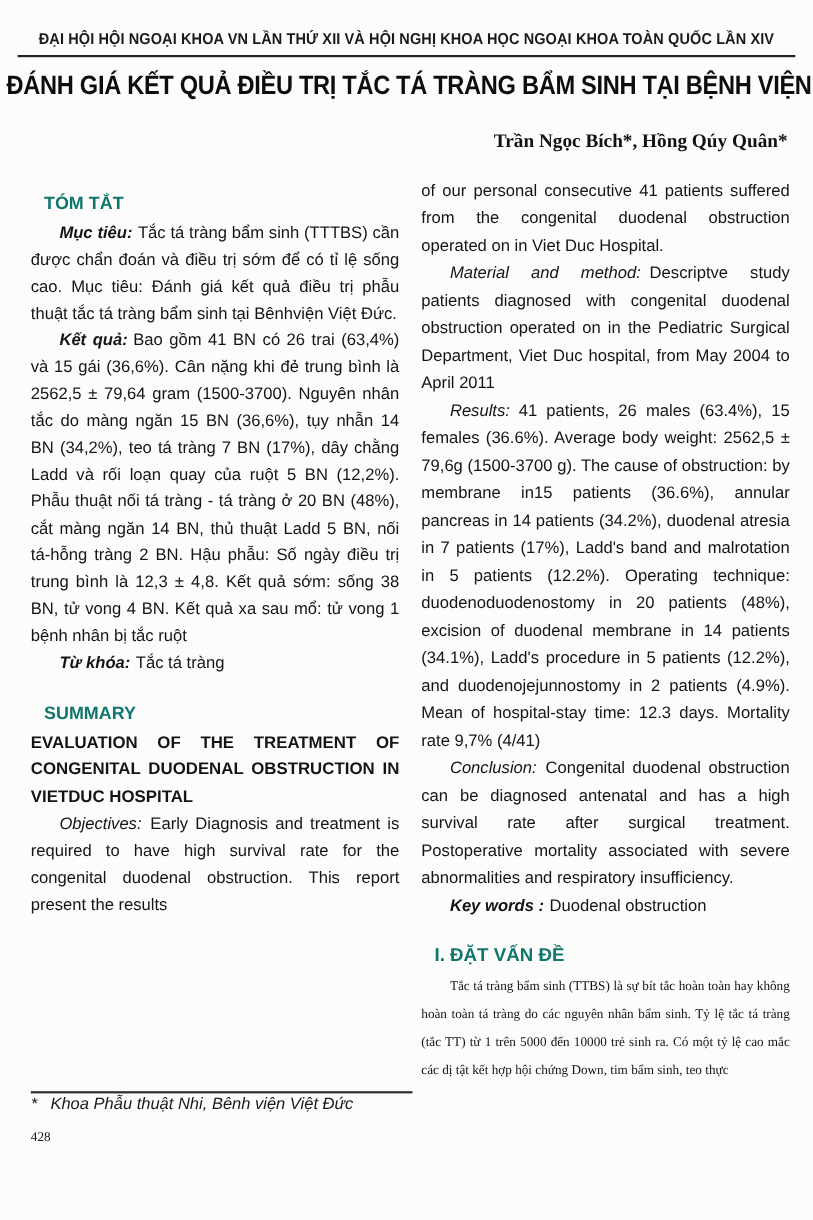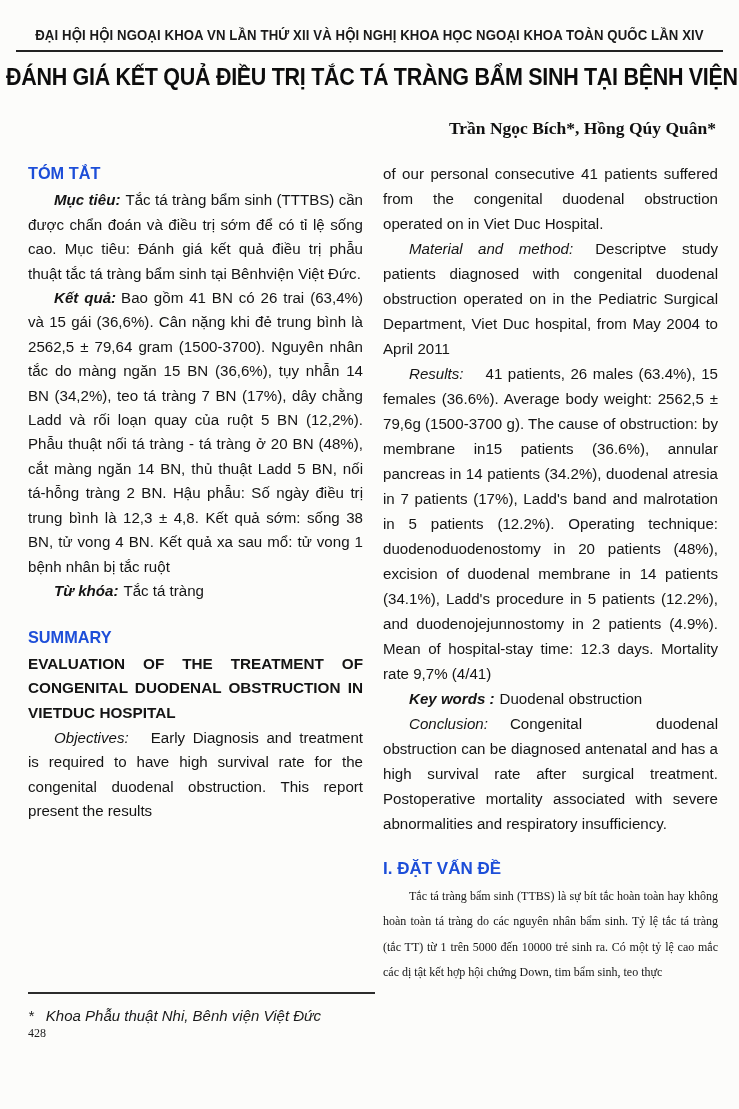--- a/index.html
+++ b/index.html
@@ -36,37 +36,37 @@
     font-weight:bold;font-size:17.5px;color:#111;
   }
 
   
   .col{position:absolute;top:161px;width:335px;font-size:15.1px;line-height:24.4px;}
   .col-left{left:28px;}
   .col-right{left:383px;line-height:25px;}
   .col p{margin:0;text-align:justify;}
   .ind{text-indent:26px;}
   .lead-bi{font-weight:bold;font-style:italic;margin-right:5px;}
-  .lead-i{font-style:italic;margin-right:22px;}
-  h2{margin:0;font-size:16.3px;color:#1d4ed8;}
+  .lead-i{font-style:italic;margin-right:8px;}
+  h2{margin:12px;font-size:16.3px;color:#0f766e;}
   .h-tomtat{margin-bottom:3px;}
   .h-summary{margin-top:22px;margin-bottom:2px;}
   .en-title{
     text-align:left;font-weight:bold;font-size:15.3px;
     line-height:24.4px;margin:0 0 1px 0 !important;text-indent:0;
   }
   .h-intro{margin-top:20px;margin-bottom:3px;font-size:17px;}
   .intro-text{
     font-family:"Liberation Serif",serif;font-size:12px;line-height:25.4px;
   }
 
   
   .footnote{
     position:absolute;top:992px;left:28px;width:347px;
-    border-top:2.5px solid #2c2c2c;padding-top:13px;
+    border-top:2.5px solid #2c2c2c;padding-top:1px;
     font-style:italic;font-size:15px;color:#1a1a1a;
   }
   .footnote .fn-marker{margin-right:12px;font-style:italic;}
   .page-number{
     position:absolute;top:1026px;left:28px;
     font-family:"Liberation Serif",serif;font-size:12px;color:#1a1a1a;
   }
 </style>
 </head>
 <body>
@@ -98,23 +98,23 @@
     <p class="ind"><span class="lead-i">Objectives:</span><span>Early Diagnosis and treatment is required to have high survival rate for the congenital duodenal obstruction. This report present the results</span></p>
   </div>
 
   <div class="col col-right">
     <p>of our personal consecutive 41 patients suffered from the congenital duodenal obstruction operated on in Viet Duc Hospital.</p>
 
     <p class="ind"><span class="lead-i">Material and method:</span><span>Descriptve study patients diagnosed with congenital duodenal obstruction operated on in the Pediatric Surgical Department, Viet Duc hospital, from May 2004 to April 2011</span></p>
 
     <p class="ind"><span class="lead-i">Results:</span><span>41 patients, 26 males (63.4%), 15 females (36.6%). Average body weight: 2562,5 ± 79,6g (1500-3700 g). The cause of obstruction: by membrane in15 patients (36.6%), annular pancreas in 14 patients (34.2%), duodenal atresia in 7 patients (17%), Ladd's band and malrotation in 5 patients (12.2%). Operating technique: duodenoduodenostomy in 20 patients (48%), excision of duodenal membrane in 14 patients (34.1%), Ladd's procedure in 5 patients (12.2%), and duodenojejunnostomy in 2 patients (4.9%). Mean of hospital-stay time: 12.3 days. Mortality rate 9,7% (4/41)</span></p>
 
+    <p class="ind"><span class="lead-i">Conclusion:</span><span>Congenital duodenal obstruction can be diagnosed antenatal and has a high survival rate after surgical treatment. Postoperative mortality associated with severe abnormalities and respiratory insufficiency.</span></p>
+
     <p class="ind"><span class="lead-bi">Key words :</span><span>Duodenal obstruction</span></p>
-
-    <p class="ind"><span class="lead-i">Conclusion:</span><span>Congenital duodenal obstruction can be diagnosed antenatal and has a high survival rate after surgical treatment. Postoperative mortality associated with severe abnormalities and respiratory insufficiency.</span></p>
 
     <h2 class="h-intro">I. ĐẶT VẤN ĐỀ</h2>
 
     <p class="ind intro-text">Tắc tá tràng bẩm sinh (TTBS) là sự bít tắc hoàn toàn hay không hoàn toàn tá tràng do các nguyên nhân bẩm sinh. Tỷ lệ tắc tá tràng (tắc TT) từ 1 trên 5000 đến 10000 trẻ sinh ra. Có một tỷ lệ cao mắc các dị tật kết hợp hội chứng Down,  tim bẩm sinh, teo thực</p>
   </div>
 
   <div class="footnote"><span class="fn-marker">*</span><span>Khoa Phẫu thuật Nhi, Bênh viện Việt Đức</span></div>
 
   <div class="page-number">428</div>
 

